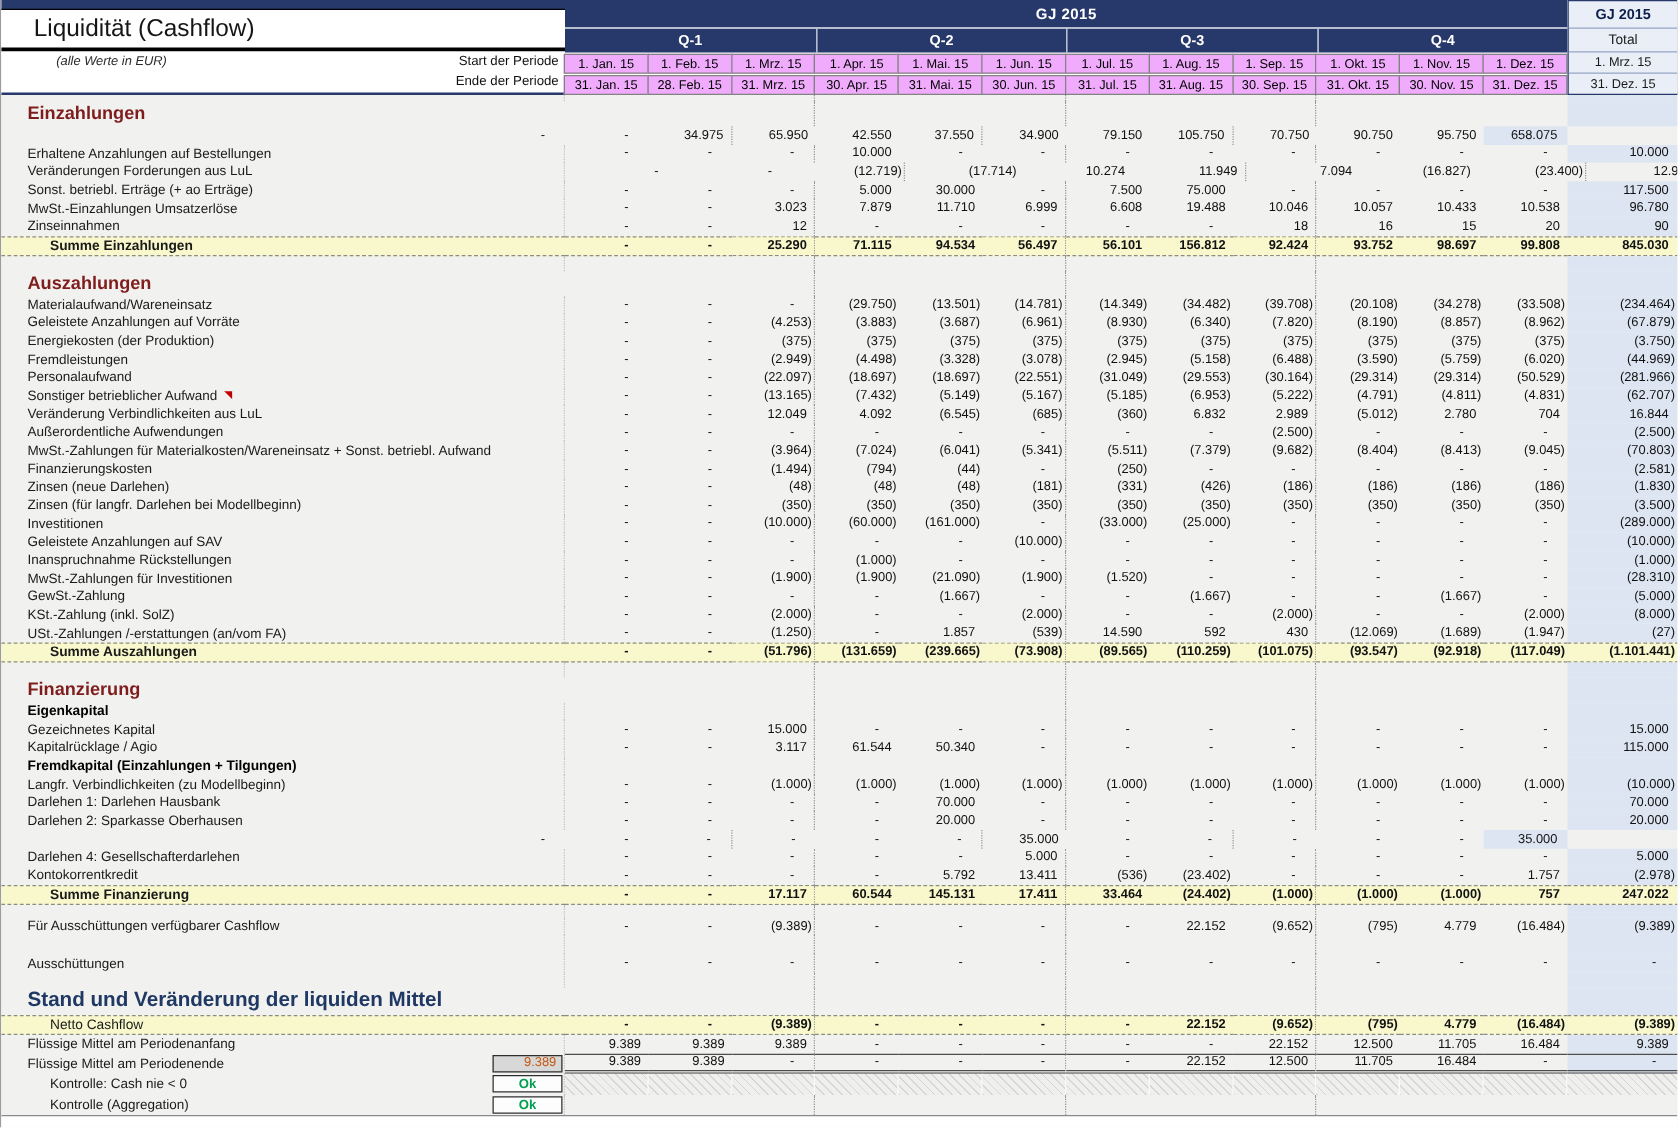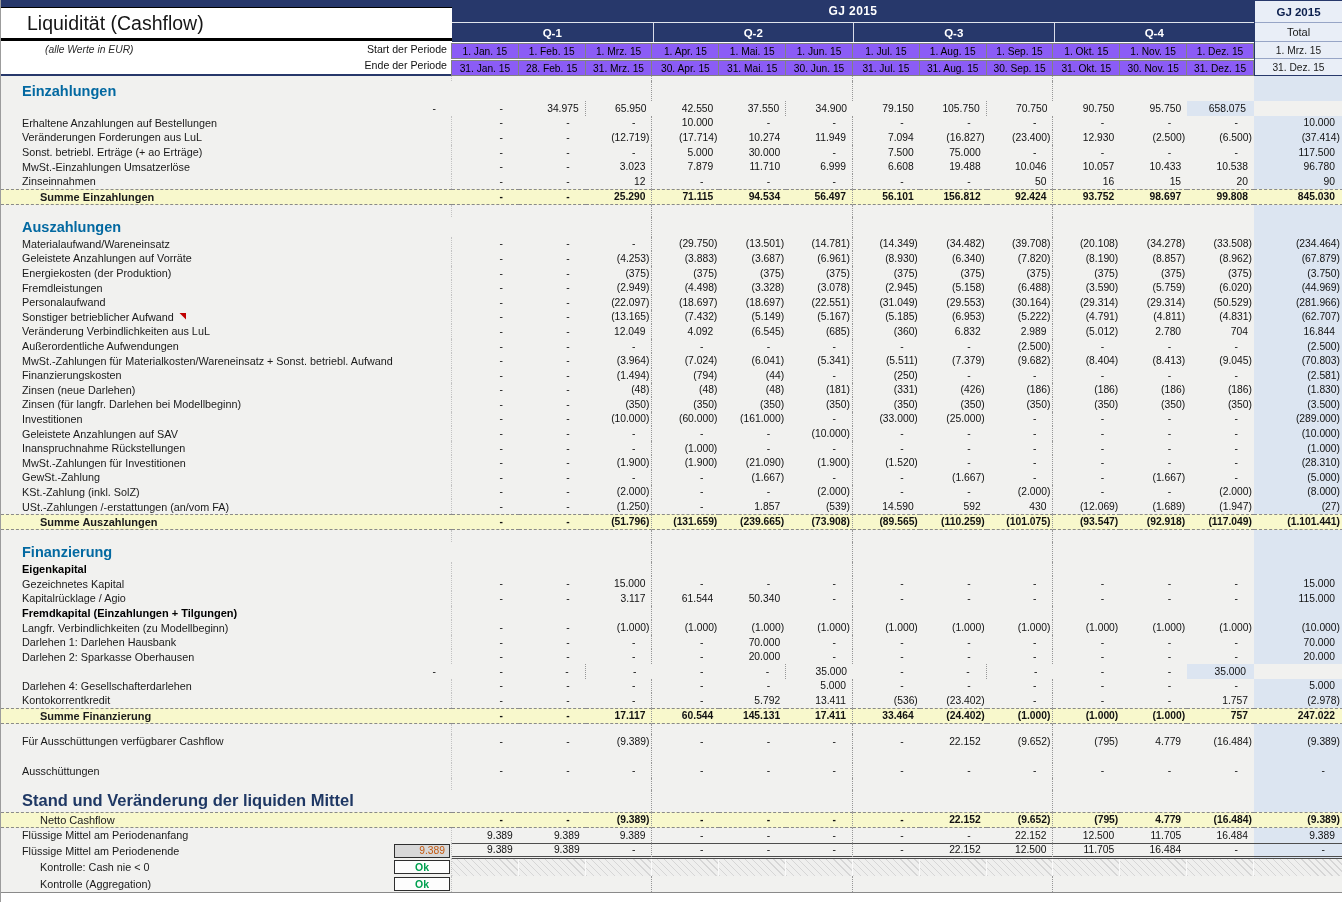--- a/index.html
+++ b/index.html
@@ -22,41 +22,41 @@
   .period-label{font-size:10.6px; color:#111; padding-right:5px;}
   .top-right{width:891px; position:relative; background:#fff;}
   .fy-band{width:802px; height:22px; background:var(--navy); color:#fff; font-weight:bold;
            font-size:12px; display:flex; align-items:center; justify-content:center; letter-spacing:.4px;}
   .q-band{width:802px; height:20px; display:grid; grid-template-columns:repeat(4,200.5px);
           border-top:1px solid #dfe3ec;}
   .q-cell{background:var(--navy); color:#fff; font-weight:bold; font-size:11.5px;
           display:flex; align-items:center; justify-content:center; border-left:1px solid #d8dce8;}
   .q-cell:first-child{border-left:none;}
   .date-row{width:802px; height:16px; display:grid; grid-template-columns:repeat(12,66.83px); margin-top:1px;}
-  .date-cell{background:#8b5cf6; border:1px solid #828282; margin-left:-1px; font-size:10.2px;
+  .date-cell{background:#f0abfc; border:1px solid #828282; margin-left:-1px; font-size:10.2px;
              display:flex; align-items:center; justify-content:center; color:#000;}
   .total-head{position:absolute; top:0; right:0; width:89px; height:76px; background:#e9eef7;
               border:1px solid var(--navy); display:flex; flex-direction:column;}
   .total-head > div{display:flex; align-items:center; justify-content:center; border-top:1px solid #97a5c6;}
   .total-head > div:first-child{border-top:none;}
   .th-fy{height:21px; font-weight:bold; font-size:11.5px; color:#0c1f4d;}
   .th-total{height:19px; font-size:11px;}
   .th-d1{height:17px; font-size:10.2px;}
   .th-d2{flex:1; font-size:10.2px;}
   
   #body{width:1342px; background:var(--bodybg);}
   .row{display:grid; grid-template-columns:451px repeat(12,66.83px) 1fr; align-items:stretch;}
   .lcell{position:relative; font-size:10.8px; display:flex; align-items:center;
          border-right:1px dotted #c3c3c3; overflow:visible; white-space:nowrap;}
   .vcell{font-size:10.3px; text-align:right; display:flex; align-items:center; justify-content:flex-end;
          color:#111;}
   .tcell{background:var(--blue); font-size:10.3px; text-align:right; display:flex; align-items:center;
          justify-content:flex-end; color:#111;}
   .qsep{border-right:1px dotted #979797;}
-  .head-lg .lcell{font-weight:bold; font-size:14.5px; color:#0369a1; border-right:none;}
+  .head-lg .lcell{font-weight:bold; font-size:14.5px; color:#7f1d1d; border-right:none;}
   .head-xl .lcell{font-weight:bold; font-size:16.5px; color:#1f3864; border-right:none;}
   .bold-row .lcell{font-weight:bold; font-size:11px; color:#000;}
   .sum .lcell{font-weight:bold; font-size:11px;}
   .sum .vcell,.sum .tcell{font-weight:bold; background:var(--yellow);}
   .sum .lcell,.sum .vcell,.sum .tcell{border-top:1px dashed #8a8a8a; border-bottom:1px dashed #8a8a8a;}
   .sum .lcell{background:var(--yellow); border-right:none;}
   .ende .vcell,.ende .tcell{border-top:1px solid #4d4d4d; border-bottom:3px double #4d4d4d;}
   .hatch{background:repeating-linear-gradient(45deg,#d6d6d6 0 1px,#efefee 1px 5px) !important;
          border-right:1px solid #fafafa;}
   .check-box{width:56px; height:14px; margin-right:1px; background:#d8d8d8; border:1px solid #2e2e2e;
@@ -196,21 +196,21 @@
         <div class="vcell" style="padding-right: 16px;">-</div>
         <div class="vcell qsep" style="padding-right: 16px;">-</div>
         <div class="vcell" style="padding-right: 16px;">-</div>
         <div class="vcell" style="padding-right: 16px;">-</div>
         <div class="vcell qsep" style="padding-right: 16px;">-</div>
         <div class="vcell" style="padding-right: 16px;">-</div>
         <div class="vcell" style="padding-right: 16px;">-</div>
         <div class="vcell" style="padding-right: 16px;">-</div>
         <div class="tcell" style="padding-right: 8px;">10.000</div>
       </div>
-      <div class="row" style="height: 14.6px;">
+      <div class="row" style="height: 14.6px; gap: 24px;">
         <div class="lcell">
           <span style="padding-left: 21px;">Veränderungen Forderungen aus LuL</span>
         </div>
         <div class="vcell" style="padding-right: 16px;">-</div>
         <div class="vcell" style="padding-right: 16px;">-</div>
         <div class="vcell qsep" style="padding-right: 2px;">(12.719)</div>
         <div class="vcell" style="padding-right: 2px;">(17.714)</div>
         <div class="vcell" style="padding-right: 6px;">10.274</div>
         <div class="vcell qsep" style="padding-right: 6px;">11.949</div>
         <div class="vcell" style="padding-right: 6px;">7.094</div>
@@ -262,21 +262,21 @@
           <span style="padding-left: 21px;">Zinseinnahmen</span>
         </div>
         <div class="vcell" style="padding-right: 16px;">-</div>
         <div class="vcell" style="padding-right: 16px;">-</div>
         <div class="vcell qsep" style="padding-right: 6px;">12</div>
         <div class="vcell" style="padding-right: 16px;">-</div>
         <div class="vcell" style="padding-right: 16px;">-</div>
         <div class="vcell qsep" style="padding-right: 16px;">-</div>
         <div class="vcell" style="padding-right: 16px;">-</div>
         <div class="vcell" style="padding-right: 16px;">-</div>
-        <div class="vcell qsep" style="padding-right: 6px;">50</div>
+        <div class="vcell qsep" style="padding-right: 6px;">18</div>
         <div class="vcell" style="padding-right: 6px;">16</div>
         <div class="vcell" style="padding-right: 6px;">15</div>
         <div class="vcell" style="padding-right: 6px;">20</div>
         <div class="tcell" style="padding-right: 8px;">90</div>
       </div>
       <div class="row sum" style="height: 16px;">
         <div class="lcell">
           <span style="padding-left: 39px;">Summe Einzahlungen</span>
         </div>
         <div class="vcell" style="padding-right: 16px;">-</div>

